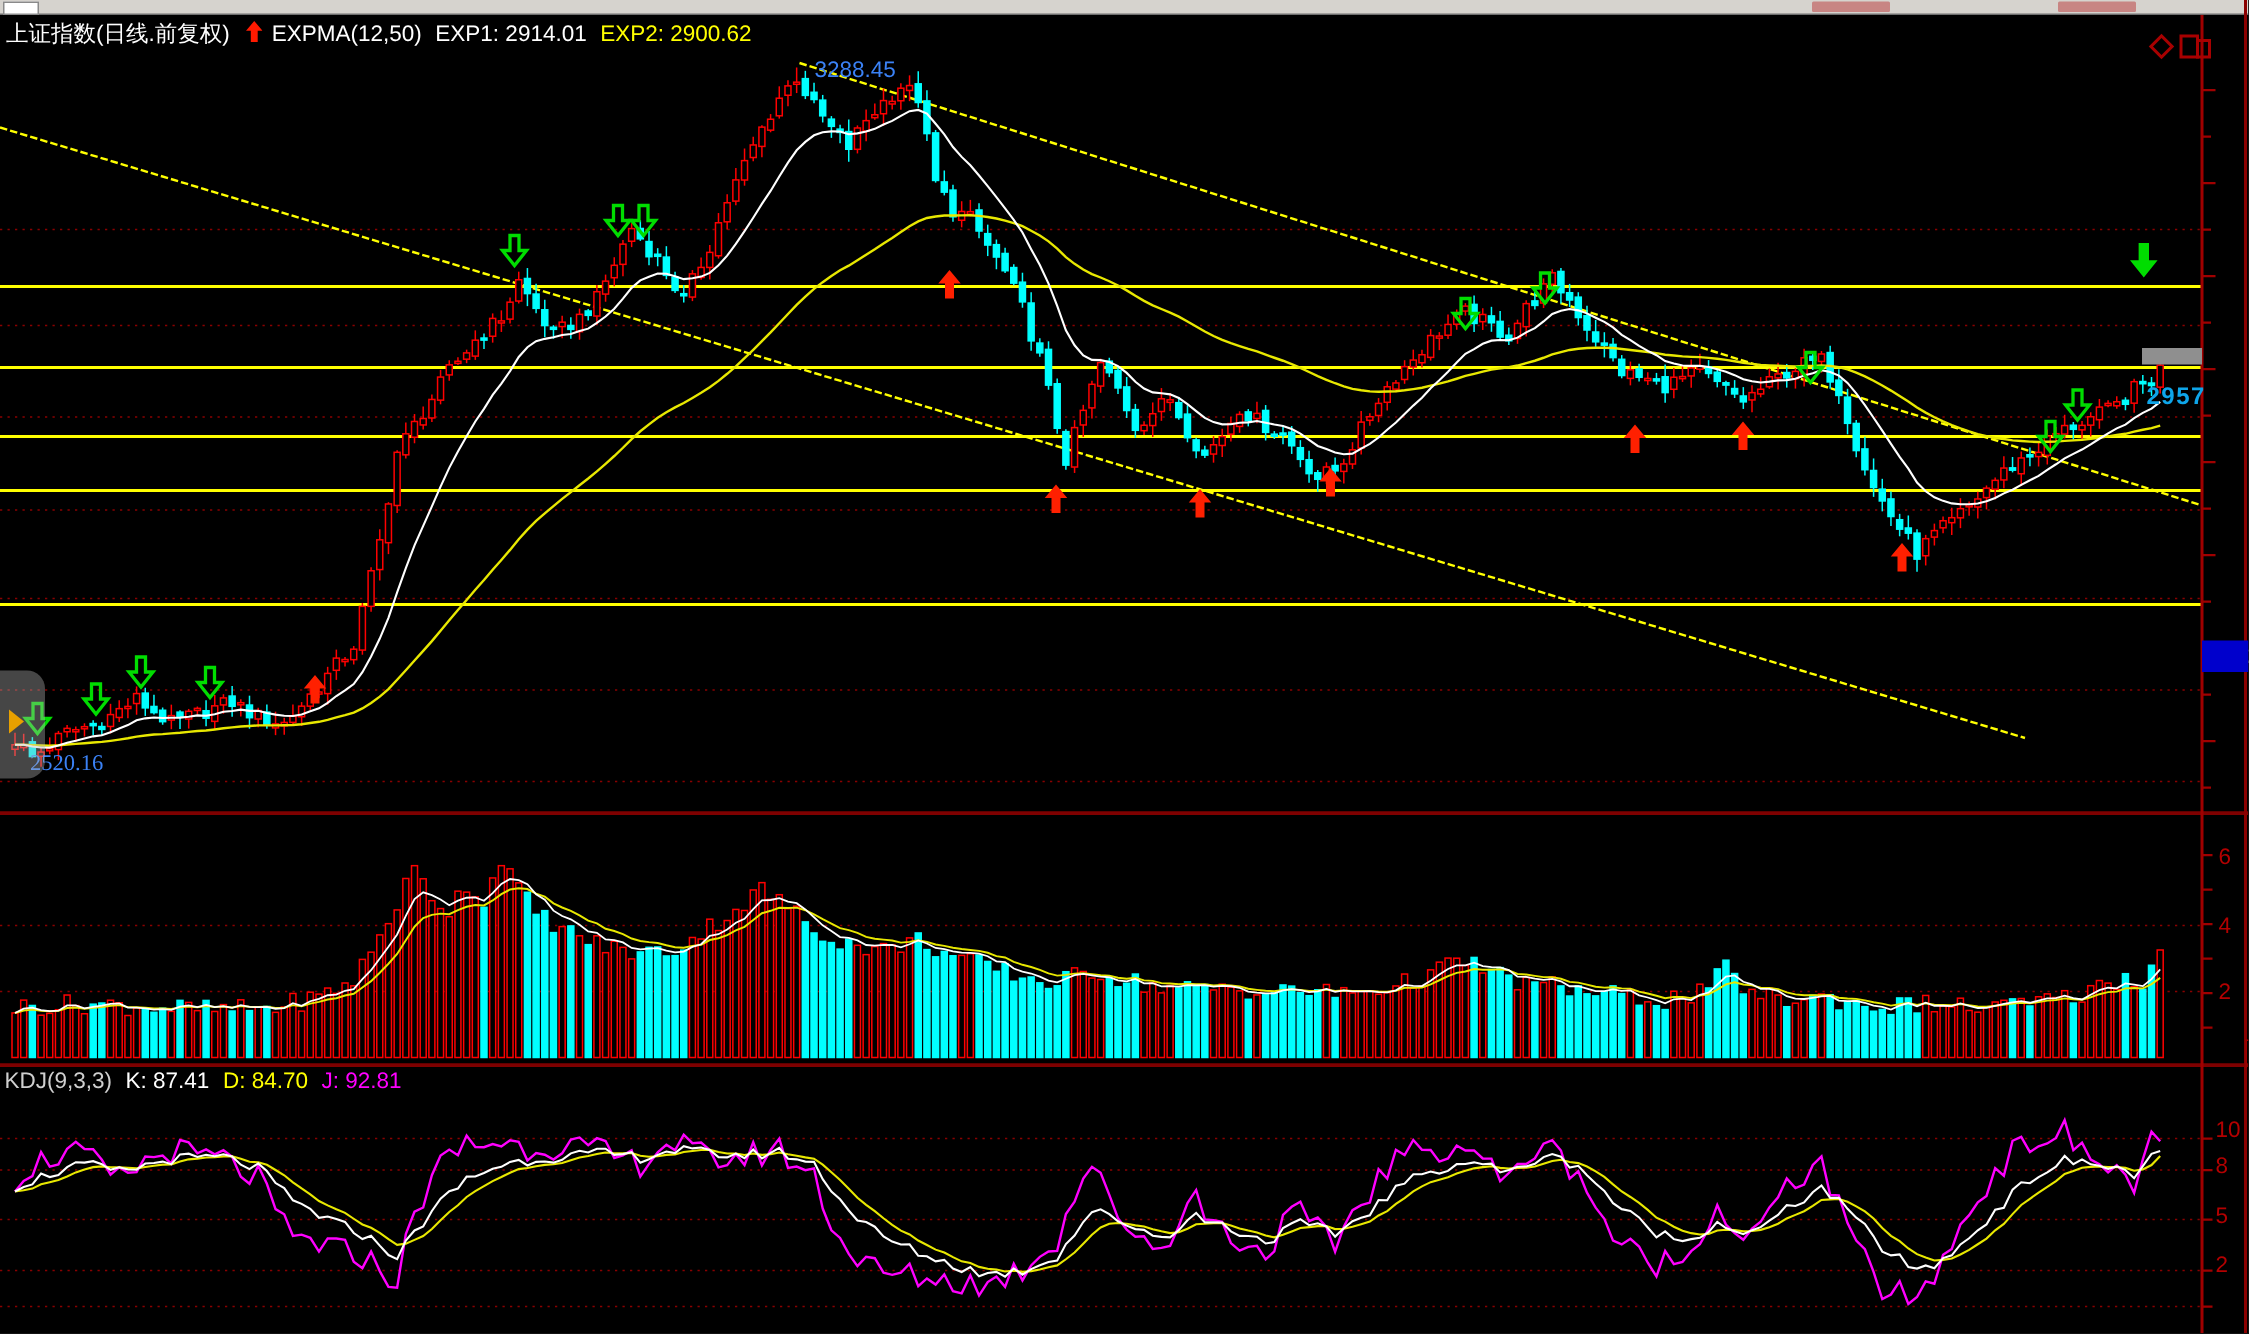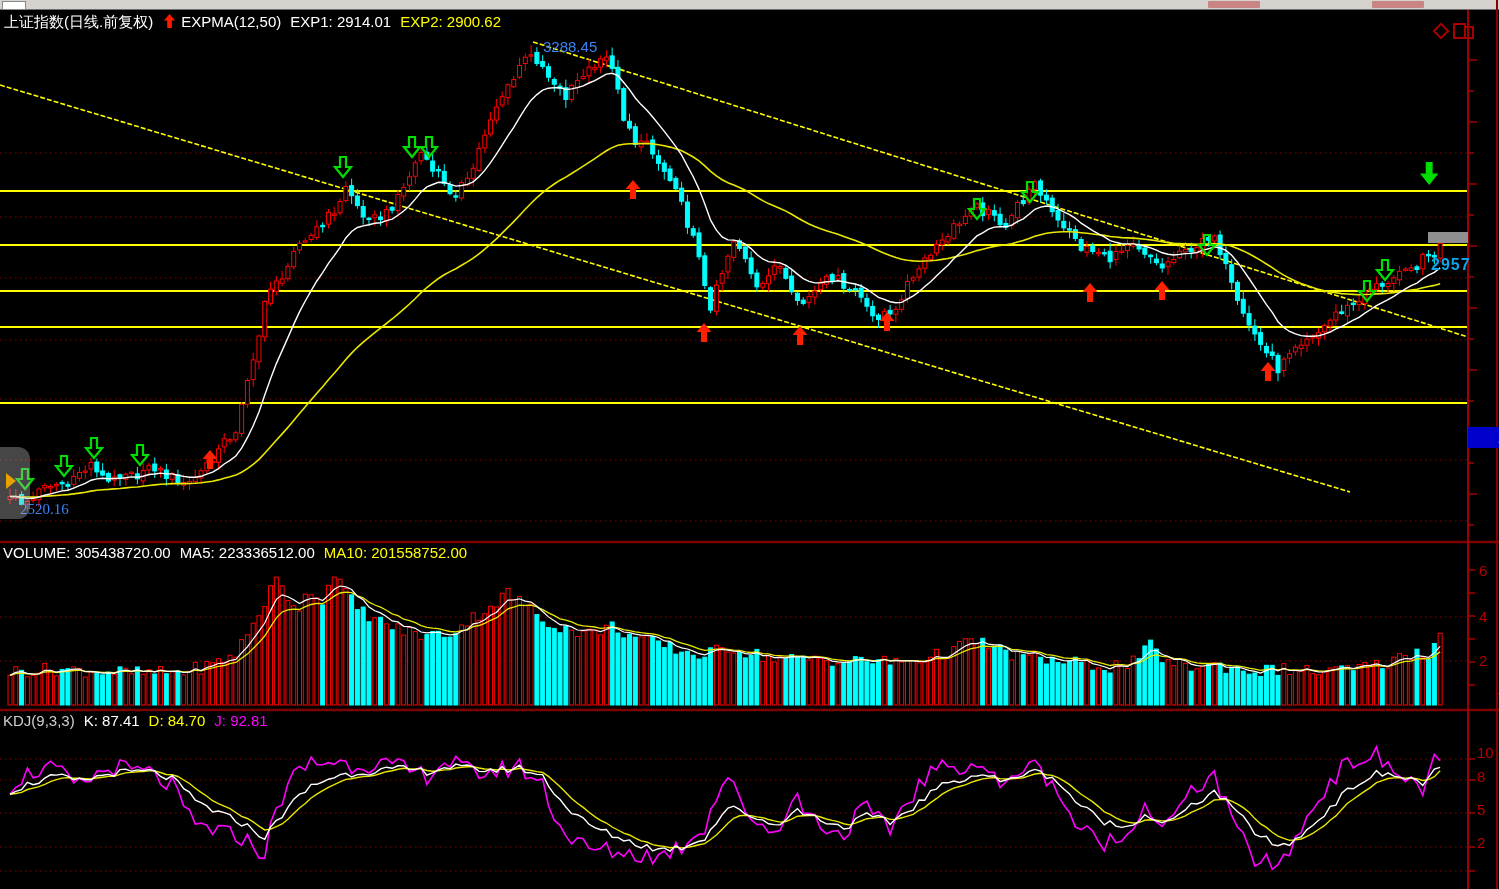--- a/index.html
+++ b/index.html
@@ -901,23 +901,20 @@
     <div id="icon-square2"></div>
   </div>
 
   <div id="high-marker" class="marker">3288.45</div>
   <div id="low-marker" class="marker">2520.16</div>
 
   <div id="price-tag-bg"></div>
   <div id="price-tag">2957</div>
   <div id="blue-tag">261</div>
 
-  <div id="vol-row" class="row">
-    <span class="seg w">VOLUME: 305438720.00</span><span class="seg w">MA5: 223336512.00</span><span class="seg y">MA10: 201558752.00</span>
-  </div>
   <div id="unit-label">X1万</div>
 
   <div id="kdj-row" class="row">
     <span class="seg gray">KDJ(9,3,3)</span><span class="seg w">K: 87.41</span><span class="seg y">D: 84.70</span><span class="seg m">J: 92.81</span>
   </div>
 
   <div id="left-handle">
     <div class="tri"></div>
   </div>
 

